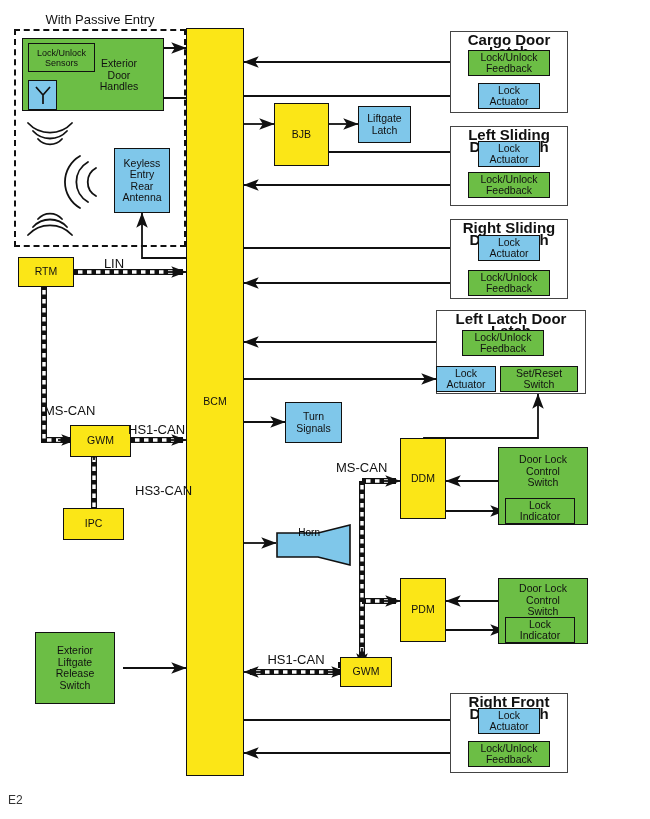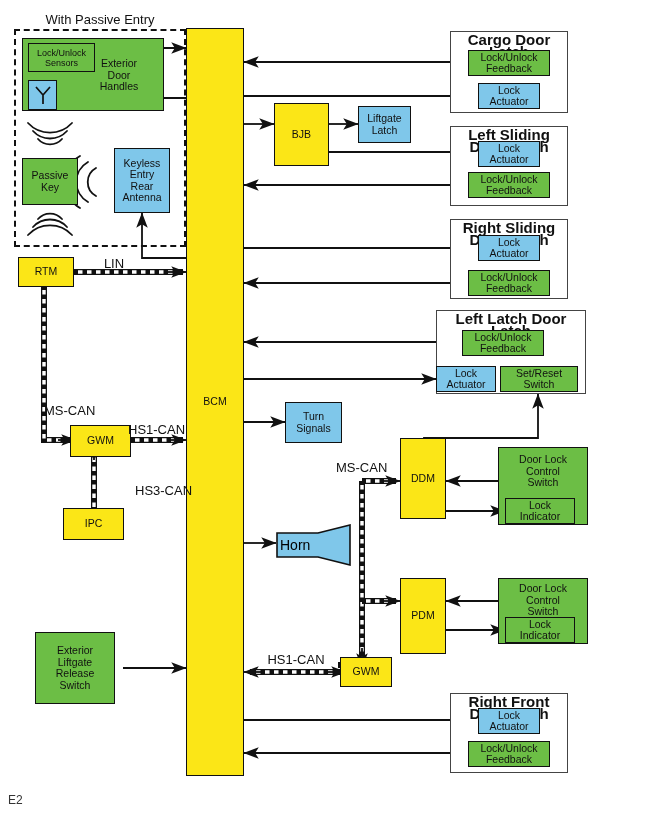--- a/index.html
+++ b/index.html
@@ -136,24 +136,20 @@
   <div class="box green" style="left:28px;top:43px;width:67px;height:29px;flex-direction:column;font-size:9px;line-height:10px;">
     <span>Lock/Unlock</span>
     <span>Sensors</span>
   </div>
   <div class="box blue" style="left:28px;top:80px;width:29px;height:30px;">
     <svg width="20" height="22" viewBox="0 0 20 22">
       <path d="M3,3 L10,11 L17,3 M10,11 L10,20" stroke="#111" stroke-width="1.7" fill="none"></path>
     </svg>
   </div>
 
-  <div class="box green" style="left:22px;top:158px;width:56px;height:47px;flex-direction:column;">
-    <span>Passive</span>
-    <span>Key</span>
-  </div>
 
   <div class="box blue" style="left:114px;top:148px;width:56px;height:65px;flex-direction:column;">
     <span>Keyless</span>
     <span>Entry</span>
     <span>Rear</span>
     <span>Antenna</span>
   </div>
 
   <div class="box yellow" style="left:186px;top:28px;width:58px;height:748px;">
     <span>BCM</span>
@@ -222,37 +218,37 @@
 
   <div class="box blue" style="left:285px;top:402px;width:57px;height:41px;flex-direction:column;">
     <span>Turn</span>
     <span>Signals</span>
   </div>
 
   <div style="position:absolute;left:276px;top:524px;width:76px;height:42px;">
     <svg width="76" height="42" viewBox="0 0 76 42">
       <path d="M1,9 L42,9 L74,1 L74,41 L42,33 L1,33 Z" fill="#7fc7ea" stroke="#111" stroke-width="1.6"></path>
     </svg>
-    <span style="position:absolute;left:4px;top:13px;width:40px;text-align:left;font-size:14px;">Horn</span>
+    <span style="position:absolute;left:4px;top:3px;width:40px;text-align:right;font-size:10px;">Horn</span>
   </div>
 
   <div class="box yellow" style="left:18px;top:257px;width:56px;height:30px;">
     <span>RTM</span>
   </div>
   <div class="box yellow" style="left:70px;top:425px;width:61px;height:32px;">
     <span>GWM</span>
   </div>
   <div class="box yellow" style="left:63px;top:508px;width:61px;height:32px;">
     <span>IPC</span>
   </div>
 
   <div class="box yellow" style="left:400px;top:438px;width:46px;height:81px;">
     <span>DDM</span>
   </div>
-  <div class="box yellow" style="left:400px;top:578px;width:46px;height:76px;">
+  <div class="box yellow" style="left:400px;top:578px;width:46px;height:64px;">
     <span>PDM</span>
   </div>
   <div class="box yellow" style="left:340px;top:657px;width:52px;height:30px;">
     <span>GWM</span>
   </div>
 
   <div class="box green" style="left:498px;top:447px;width:90px;height:78px;flex-direction:column;justify-content:flex-start;padding-top:6px;">
     <span>Door Lock</span>
     <span>Control</span>
     <span>Switch</span>

